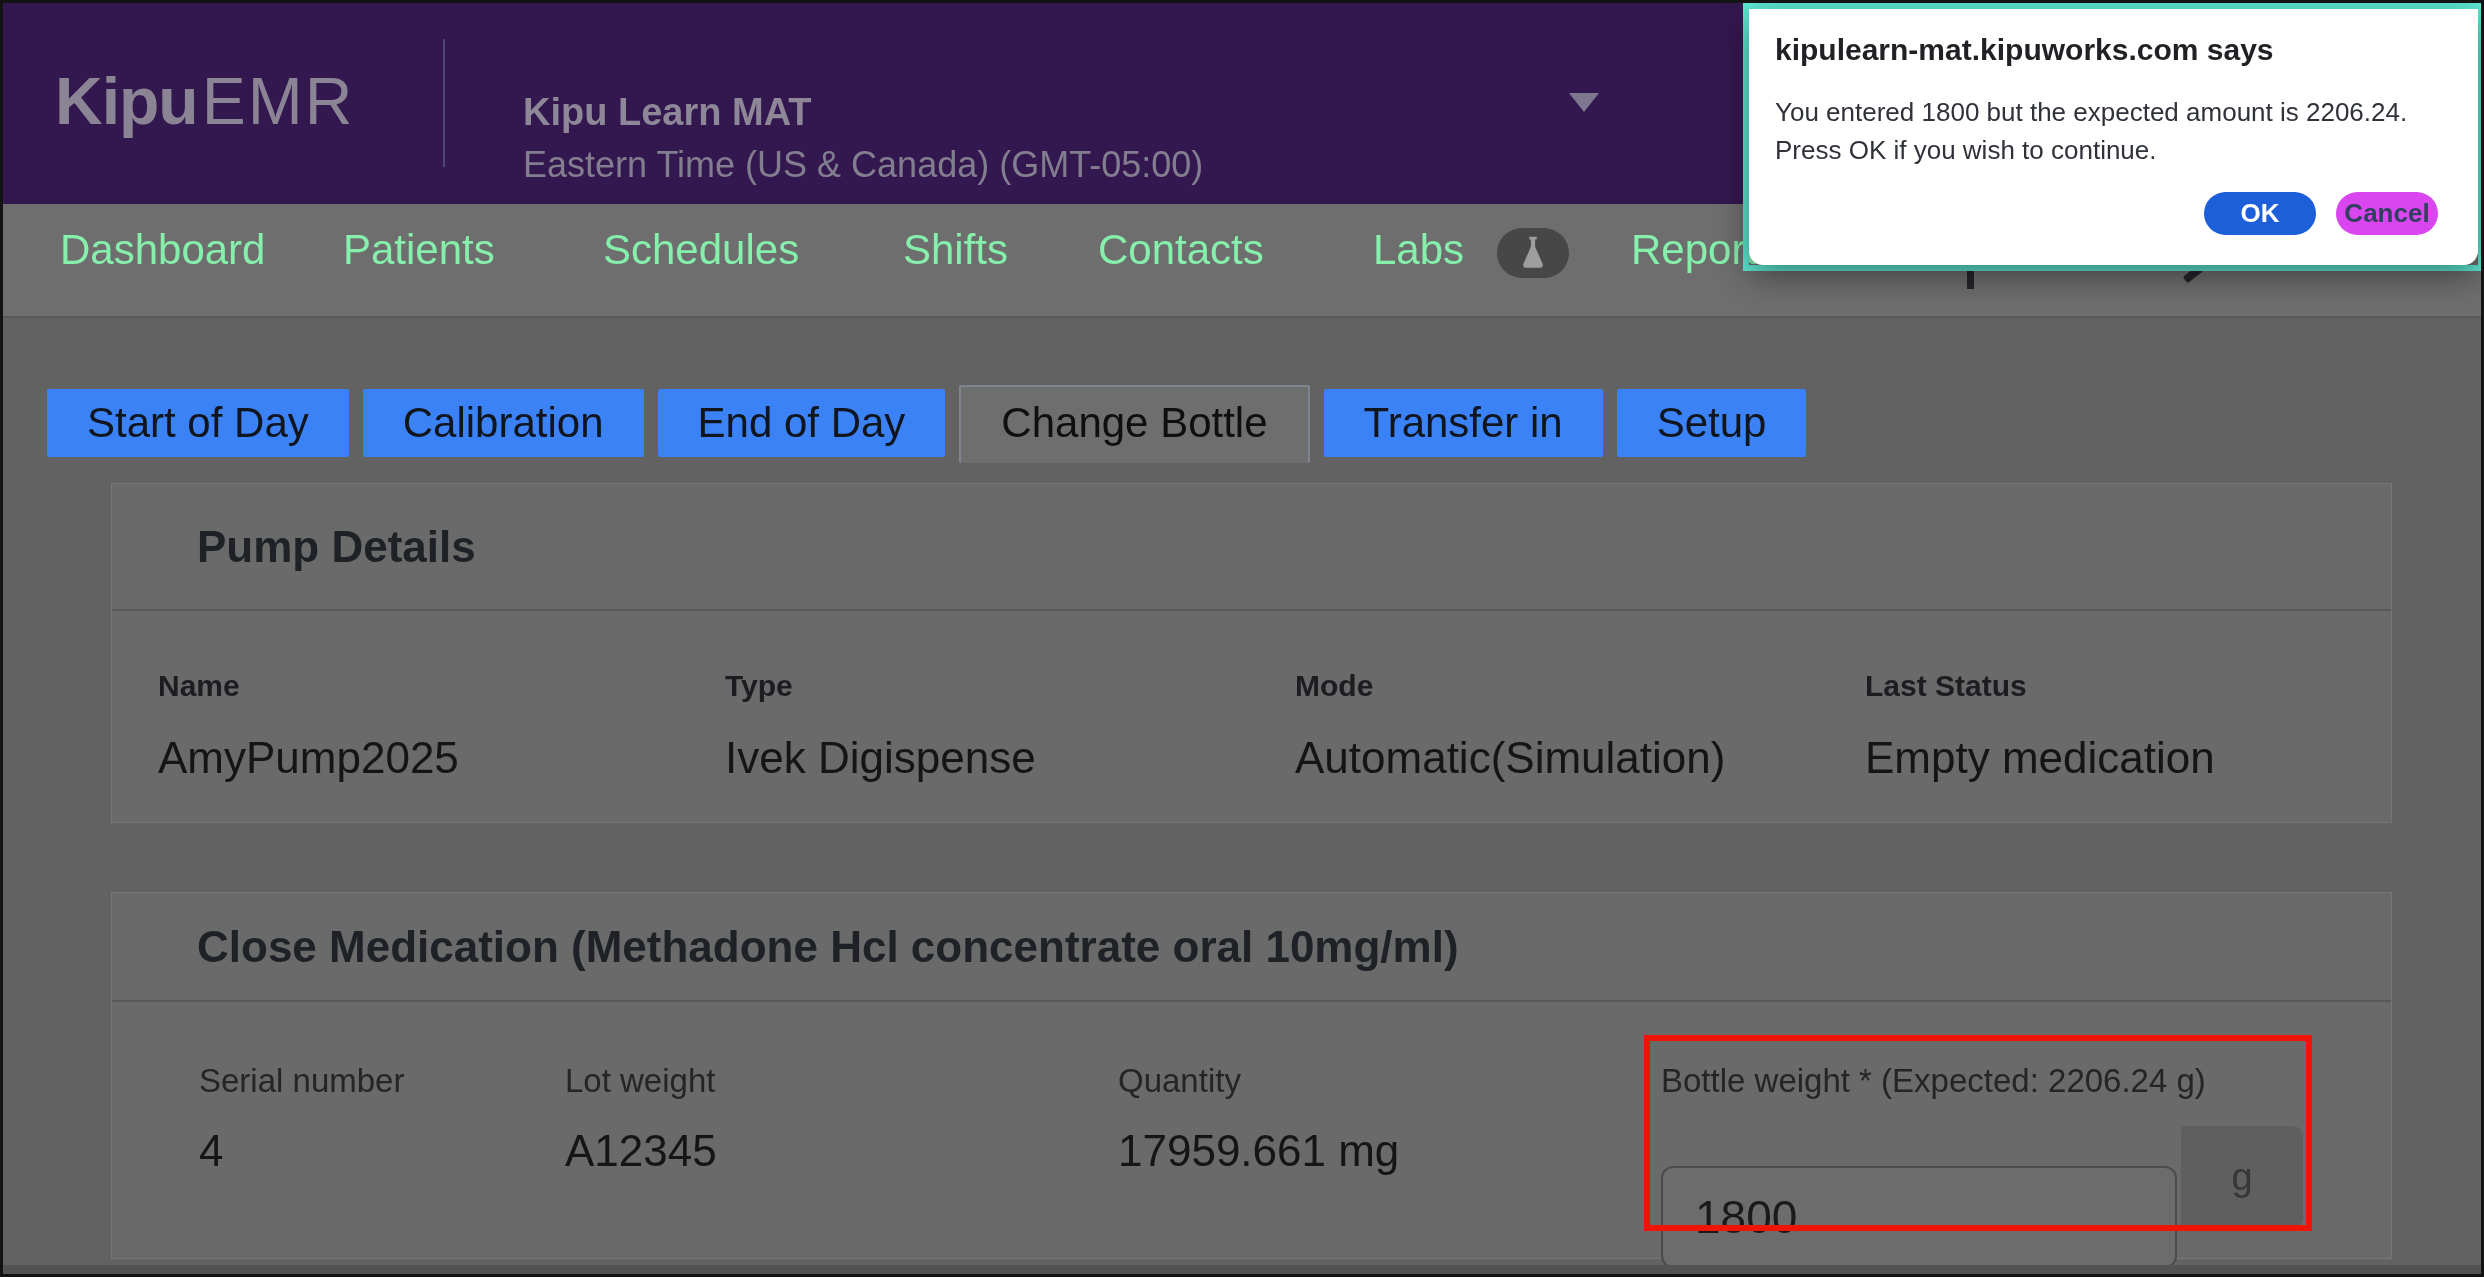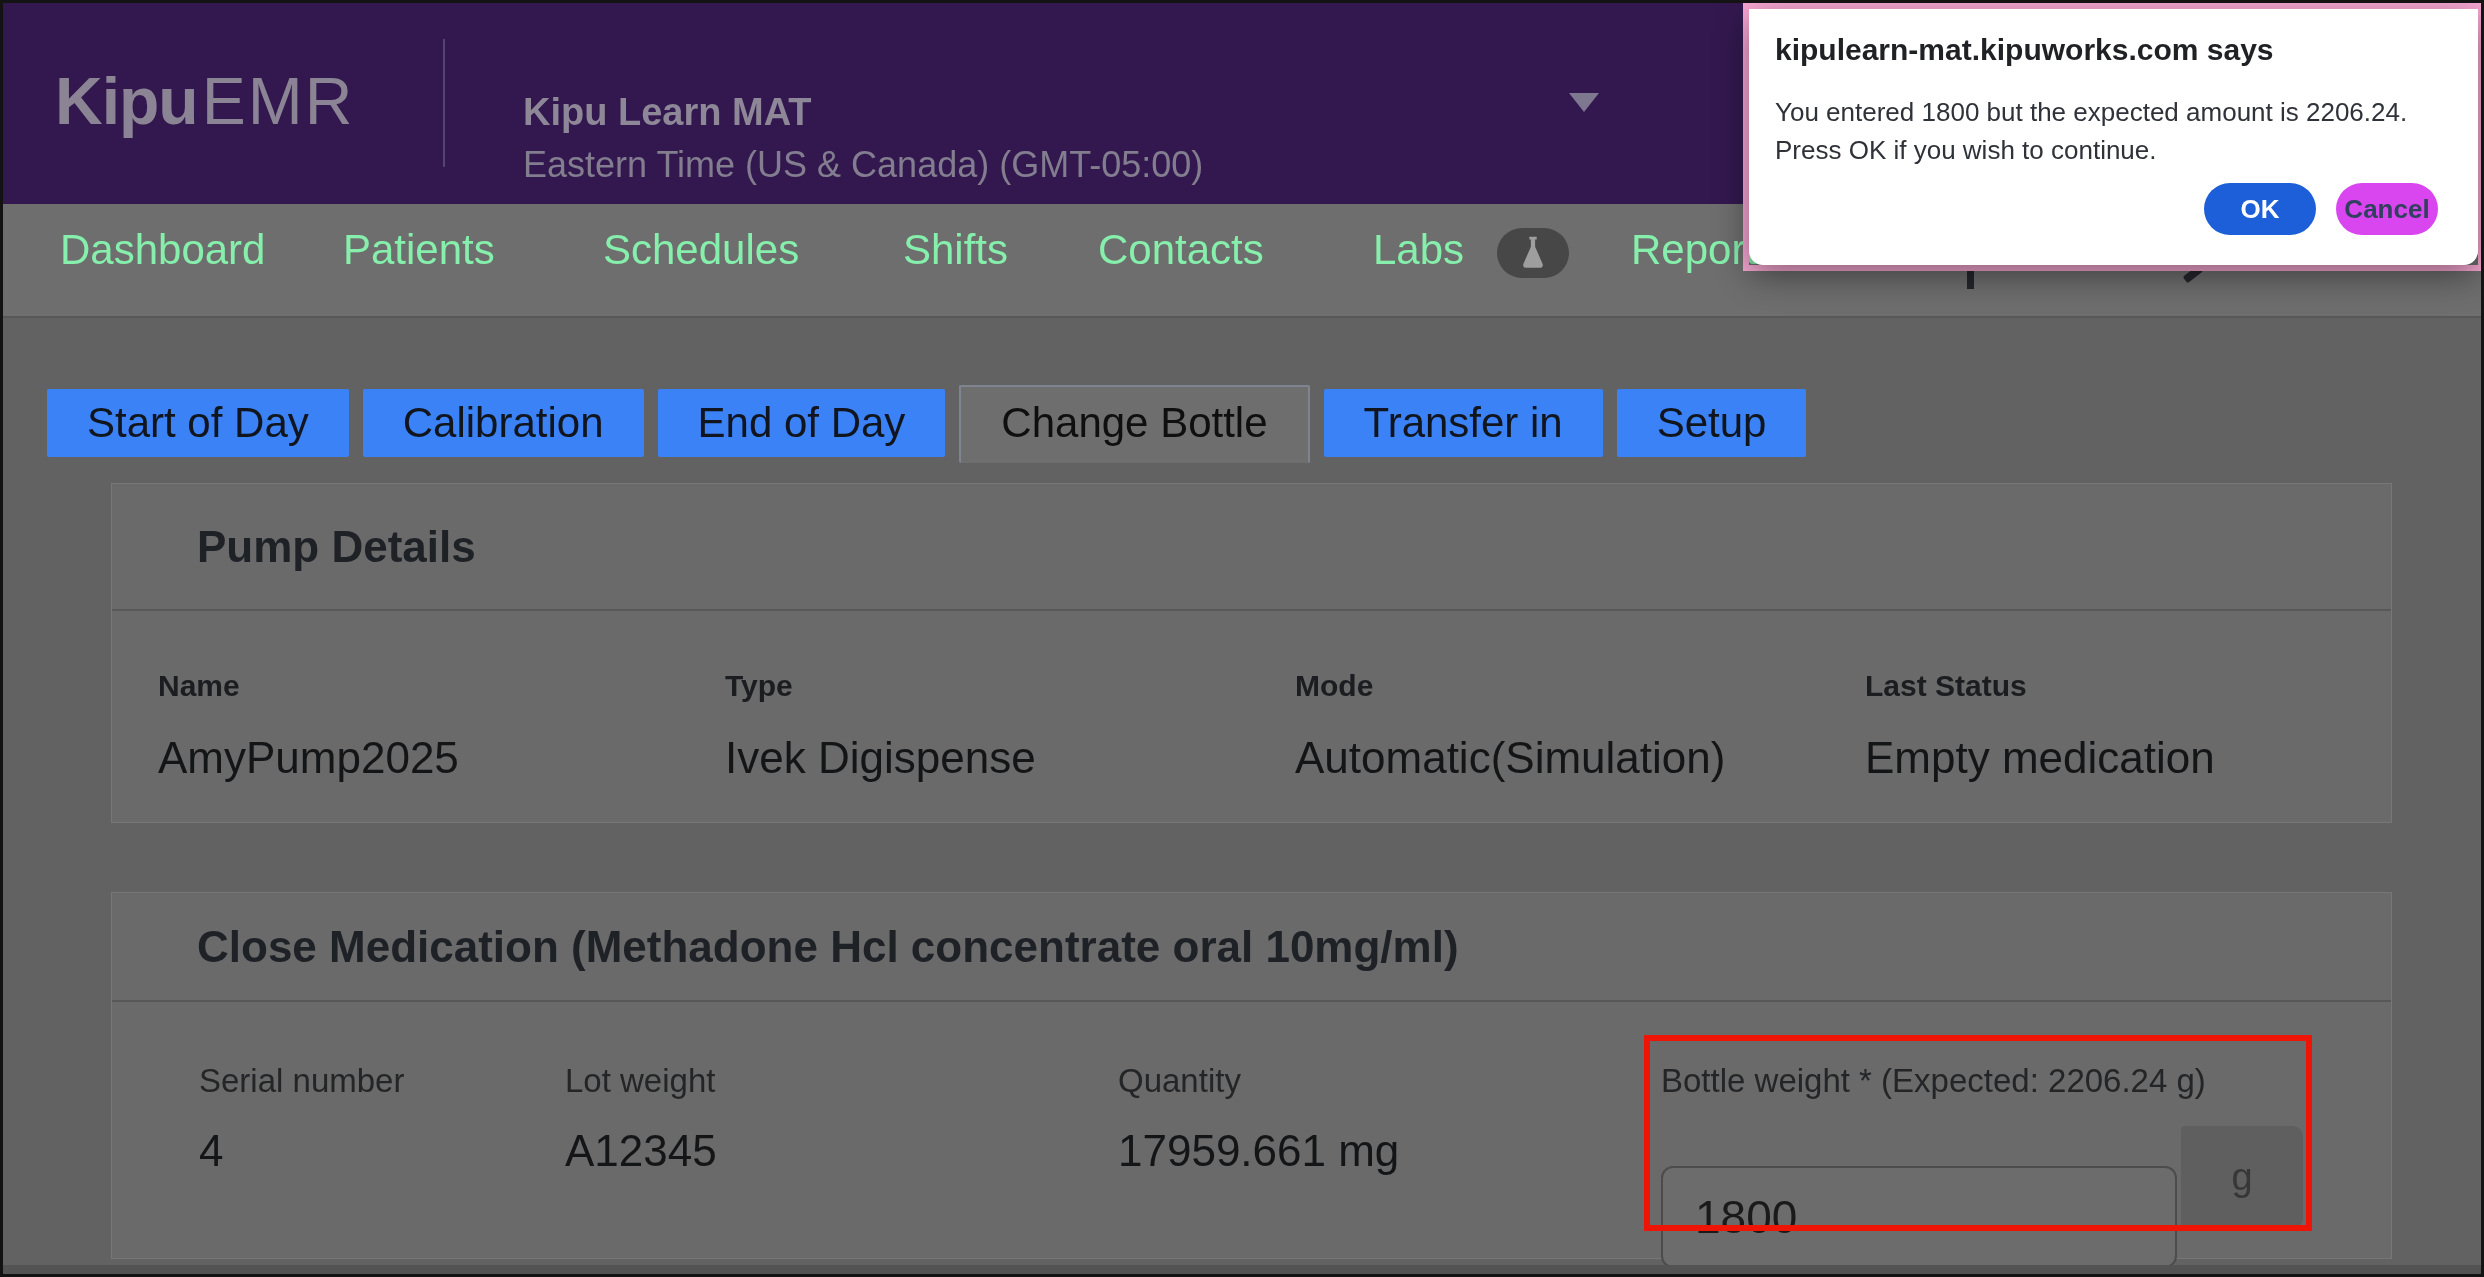--- a/index.html
+++ b/index.html
@@ -64,27 +64,27 @@
   .bw-suffix { width:122px; margin-left:4px; background:#5f5f5f; border-radius:4px 10px 10px 4px;
     display:flex; align-items:center; justify-content:center; font-size:38px; color:#373737; }
 
   .bottom-edge { position:absolute; left:0; right:0; bottom:0; height:9px; background:#535353; }
 
   
   .anno { position:absolute; border:6px solid #ee1506; z-index:30; pointer-events:none; }
   .anno-bottle { left:1641px; top:1032px; width:668px; height:196px; }
 
   
-  .dialog-wrap { position:absolute; left:1740px; top:0px; width:741px; height:268px; border:6px solid #f9a8d4; z-index:20; }
+  .dialog-wrap { position:absolute; left:1740px; top:0px; width:741px; height:268px; border:6px solid #5eead4; z-index:20; }
   .dialog { position:absolute; left:0; top:0; right:0; bottom:0; background:#ffffff; border-radius:0 0 14px 14px;
     box-shadow:0 10px 34px rgba(0,0,0,0.45); padding:24px 30px 0 26px; }
   .dlg-title { font-size:30px; font-weight:700; color:#1f2125; margin-bottom:26px; white-space:nowrap; }
   .dlg-line { font-size:26px; color:#2f3239; line-height:38px; white-space:nowrap; }
   .dlg-buttons { position:absolute; right:40px; bottom:30px; display:flex; gap:20px; }
-  .btn { height:52px; border:none; border-radius:28px; font-family:"Liberation Sans", sans-serif;
+  .btn { height:43px; border:none; border-radius:28px; font-family:"Liberation Sans", sans-serif;
     font-size:26px; font-weight:700; cursor:pointer; }
   .btn-ok { width:112px; background:#1d5fd8; color:#ffffff; }
   .btn-cancel { width:102px; background:#d946ef; color:#30405e; }
 </style>
 </head>
 <body>
 
 <div class="screen">
 
   <header class="app-header">

